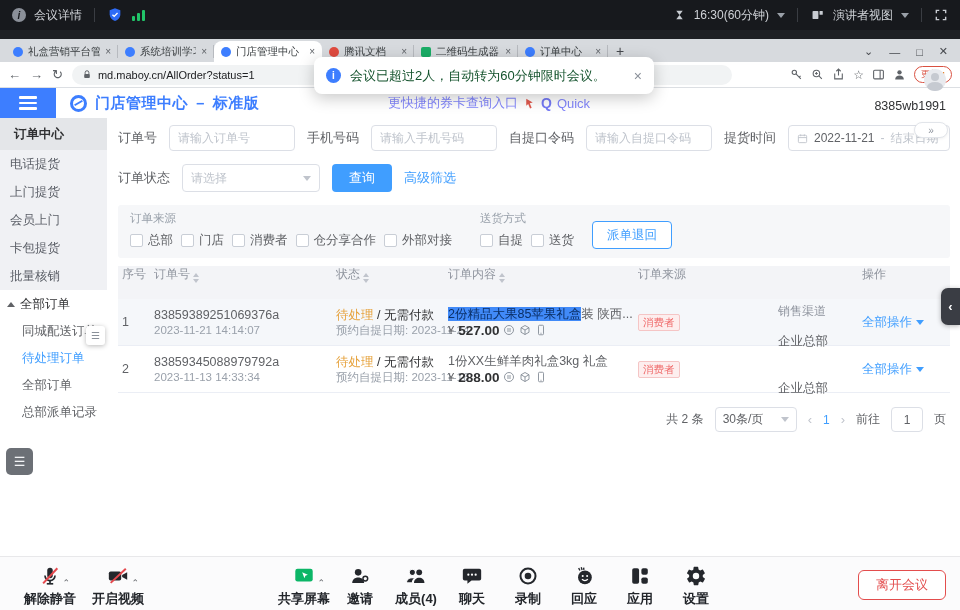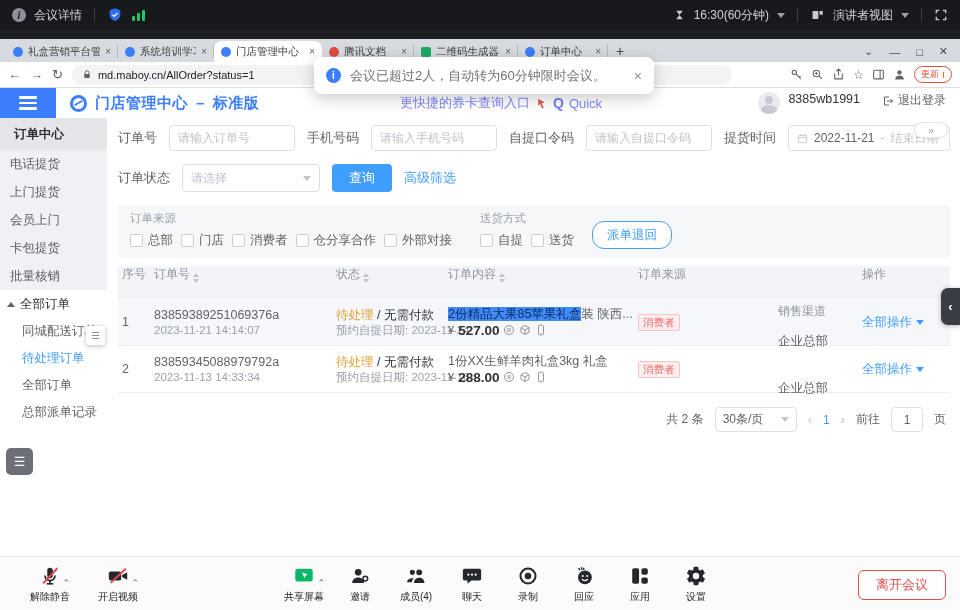--- a/index.html
+++ b/index.html
@@ -41,34 +41,34 @@
   .tool-ics { display:flex; align-items:center; gap:8px; margin-left:auto; }
   .update-pill { display:flex; align-items:center; gap:3px; border:1px solid #d95040; color:#d95040;
     border-radius:9px; font-size:9px; padding:1px 6px; }
   .update-bang { color:#e8710a; font-weight:bold; }
 
   
   .toast { position:absolute; top:57px; left:314px; width:340px; height:37px; background:#fff; z-index:60;
     border-radius:8px; box-shadow:0 4px 16px rgba(0,0,0,.22); display:flex; align-items:center; gap:9px; padding:0 12px; }
   .toast-ic { width:15px; height:15px; border-radius:50%; background:#3d7eff; color:#fff; font-size:10px;
     font-weight:bold; display:flex; align-items:center; justify-content:center; flex:0 0 auto; }
-  .toast-text { font-size:13px; color:#737373; white-space:nowrap; }
+  .toast-text { font-size:13px; color:#14532d; white-space:nowrap; }
   .toast-close { margin-left:auto; color:#8a9099; font-size:14px; }
 
   
   .app-header { position:absolute; top:88px; left:0; width:960px; height:30px; background:#fff; display:flex; align-items:center; }
   .burger { width:56px; height:30px; background:#3d7eff; display:flex; flex-direction:column; gap:3px;
     align-items:center; justify-content:center; }
   .burger i { width:18px; height:2.5px; background:#fff; border-radius:1px; }
   .app-logo { width:17px; height:17px; border:3px solid #3d7eff; border-radius:50%; margin:0 8px 0 14px; position:relative; }
   .app-logo::after { content:""; position:absolute; left:1px; top:4px; width:9px; height:2px; background:#3d7eff; transform:rotate(-30deg); }
   .app-title { color:#3d7eff; font-size:15px; font-weight:bold; letter-spacing:.5px; }
-  .promo { position:absolute; left:400px; display:flex; align-items:center; gap:5px; font-size:13px; color:#8286fb; }
+  .promo { position:absolute; left:388px; display:flex; align-items:center; gap:5px; font-size:13px; color:#8286fb; }
   .promo .q { color:#7479f5; font-weight:bold; font-size:14px; }
-  .user-area { margin-left:auto; display:flex; align-items:flex-start; gap:8px; padding-right:14px; font-size:12.5px; color:#303133; }
+  .user-area { margin-left:auto; display:flex; align-items:flex-end; gap:8px; padding-right:14px; font-size:12.5px; color:#303133;flex-direction:column; }
   .avatar { width:22px; height:22px; border-radius:50%; background:#e8eaee; position:relative; overflow:hidden; }
   .avatar::before { content:""; position:absolute; left:7px; top:4px; width:8px; height:8px; border-radius:50%; background:#c6cad1; }
   .avatar::after { content:""; position:absolute; left:3px; top:13px; width:16px; height:10px; border-radius:50%; background:#c6cad1; }
   .logout { display:flex; align-items:center; gap:4px; color:#606266; font-size:12px; margin-left:14px; }
 
   
   .sidebar { position:absolute; top:118px; left:0; width:107px; height:438px; background:#fff; font-size:12.5px; }
   .sb-section { height:32px; background:#e4e6e9; color:#303133; font-weight:bold; display:flex; align-items:center; padding-left:14px; }
   .sb-item { height:28px; background:#f0f1f4; color:#5a5e66; display:flex; align-items:center; padding-left:10px; }
   .sb-group { height:28px; display:flex; align-items:center; gap:5px; padding-left:7px; color:#303133; }
@@ -92,21 +92,21 @@
   .fselect .sel-caret { margin-left:auto; }
   .sel-caret { width:0; height:0; border-left:4px solid transparent; border-right:4px solid transparent; border-top:5px solid #c0c4cc; }
   .btn-primary { height:28px; padding:0 17px; background:#409eff; color:#fff; border:none; border-radius:4px; font-size:13px; font-family:inherit; }
   .link-blue { color:#409eff; font-size:13px; }
 
   .filter-panel { background:#f6f7f9; border-radius:3px; padding:6px 12px 9px; display:flex; align-items:flex-end; gap:14px; margin-bottom:8px; }
   .fp-col .fp-label { font-size:11.5px; color:#98a0aa; margin-bottom:6px; }
   .cb-row { display:flex; align-items:center; gap:8px; }
   .cb { display:flex; align-items:center; gap:5px; font-size:12.5px; color:#606266; white-space:nowrap; }
   .cb .box { width:13px; height:13px; border:1px solid #c9ced6; border-radius:2px; background:#fff; }
-  .btn-outline { height:28px; padding:0 14px; background:#fff; border:1px solid #409eff; color:#409eff; border-radius:12px; font-size:12.5px; font-family:inherit; margin-left:4px; }
+  .btn-outline { height:28px; padding:0 14px; background:#fff; border:1px solid #409eff; color:#409eff; border-radius:4px; font-size:12.5px; font-family:inherit; margin-left:4px; }
 
   
   .tbl { width:832px; }
   .thead { display:flex; align-items:flex-start; background:#f3f4f7; height:33px; font-size:12px; color:#8f949e; }
   .trow { display:flex; align-items:center; height:47px; border-bottom:1px solid #ebeef5; font-size:12.5px; }
   .trow.alt { background:#f5f7fa; }
   .c-no { width:36px; padding-left:4px; }
   .c-ord { width:182px; }
   .c-st { width:112px; }
   .c-ct { width:190px; }
@@ -142,21 +142,21 @@
   .handle-mid { position:absolute; left:86px; top:326px; width:19px; height:19px; background:#fff; border-radius:3px;
     box-shadow:0 1px 5px rgba(0,0,0,.28); display:flex; align-items:center; justify-content:center; color:#8a9099; font-size:10px; z-index:40; }
   .handle-dark { position:absolute; left:6px; top:448px; width:27px; height:27px; background:rgba(88,92,99,.88); border-radius:5px;
     display:flex; align-items:center; justify-content:center; color:#f2f3f5; font-size:13px; z-index:40; }
   .panel-chevron { position:absolute; left:941px; top:288px; width:19px; height:37px; background:#3a3d44; border-radius:7px 0 0 7px;
     display:flex; align-items:center; justify-content:center; color:#fff; font-size:13px; font-weight:bold; z-index:40; box-shadow:0 1px 5px rgba(0,0,0,.3); }
 
   
   .meet-toolbar { position:absolute; top:556px; left:0; width:960px; height:54px; background:#fbfbfc; border-top:1px solid #e8e8ea; }
   .mtb-item { display:flex; flex-direction:column; align-items:center; width:56px; gap:2px; }
-  .mtb-item .lbl { font-size:10px; color:#23262b; white-space:nowrap; }
+  .mtb-item .lbl { font-size:13px; color:#23262b; white-space:nowrap;font-weight:bold; }
   .mtb-left { position:absolute; left:22px; top:7px; display:flex; }
   .mtb-center { position:absolute; left:500px; top:7px; transform:translateX(-50%); display:flex; }
   .icon-wrap { position:relative; height:24px; display:flex; align-items:center; justify-content:center; }
   .expander { position:absolute; right:-9px; top:14px; color:#5f6368; font-size:9px; }
   .leave-btn { position:absolute; right:14px; top:13px; height:30px; padding:0 17px; background:#fff;
     border:1px solid #e34d4d; color:#e34d4d; border-radius:6px; font-size:13px; font-family:inherit; }
 </style>
 </head>
 <body>
 

